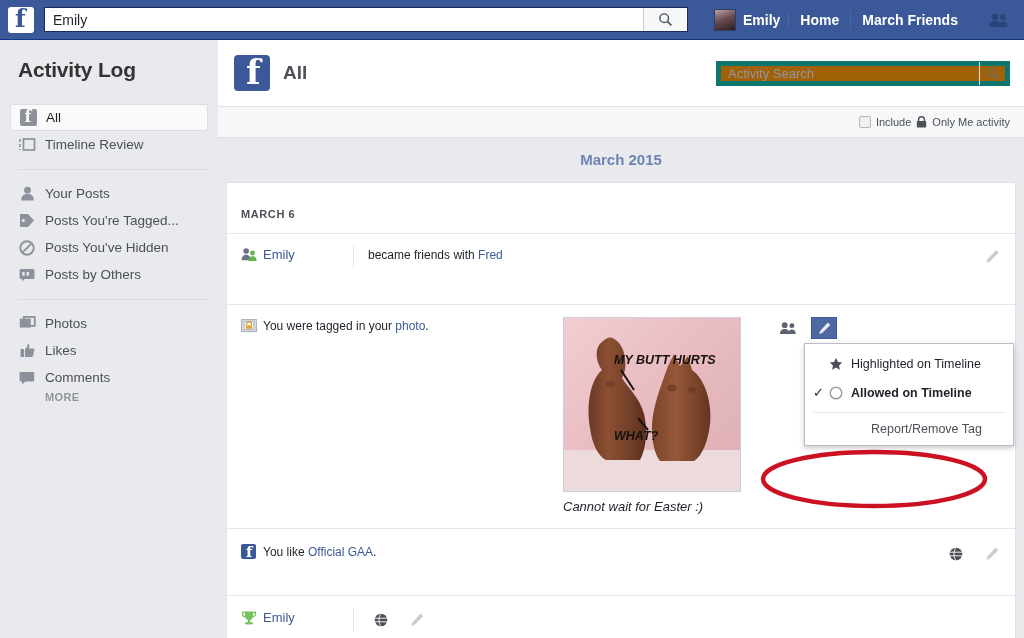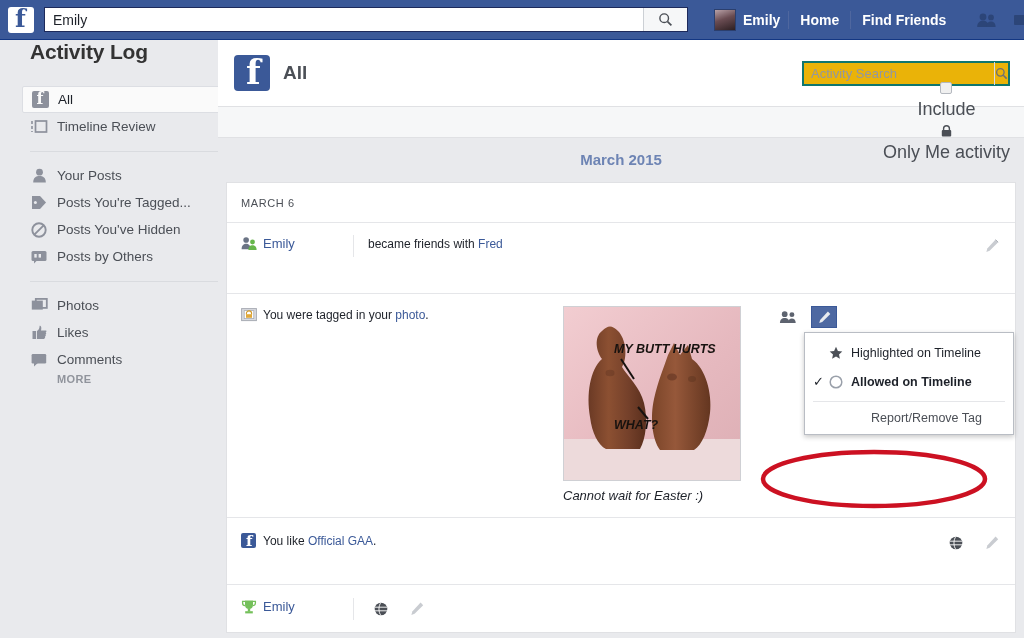--- a/index.html
+++ b/index.html
@@ -64,23 +64,24 @@
   }
   .nav-sep { width:1px; height:18px; background:#4f679f; }
   .nav-icons { display:flex; align-items:center; margin-left: 14px; gap: 2px; }
   .nav-icon-btn {
     width: 32px; height: 28px; display:flex; align-items:center;
     justify-content:center; cursor:pointer;
   }
 
   
   .sidebar {
-    position: absolute; top: 40px; left: 12px;
+    position: absolute; top: 40px; left: 0;
     width: 218px; height: 598px;
     background: #e9eaed;
+    padding-top: 18px;
   }
   .sidebar-title {
     font-size: 21px; font-weight: bold; color: #333;
     padding-left: 18px; margin-bottom: 22px;
     letter-spacing: -0.2px;
   }
   .side-group { padding: 0 10px; }
   .side-item {
     display: flex; align-items: center;
     height: 27px; padding-left: 8px;
@@ -131,61 +132,62 @@
   .fb-sq-blue::after{
     content:"f";position:absolute;left:12px;top:-3px;
     font-family:"DejaVu Serif",serif;font-weight:bold;font-size:34px;color:#fff;
   }
   .main-head-title {
     font-size: 19px; font-weight: bold; color: #4b4f56;
     margin-left: 13px;
   }
   .act-search {
     margin-left: auto; display:flex; align-items:center;
-    height: 25px; width: 208px;
-    border: 2px solid #0f766e; background:#eab308;
+    height: 25px; width: 294px;
+    border: 5px solid #0f766e; background:#a16207;
   }
   .act-search input {
     border:0; outline:0; flex:1; height:23px; padding:0 7px;
     font-size:13px; color:#1d2129; background:transparent;
     font-family:"Liberation Sans",sans-serif;
   }
   .act-search input::placeholder { color:#9197a3; }
   .act-search-btn {
     width: 26px; height:23px; display:flex;align-items:center;justify-content:center;
     border-left:1px solid #d8dce4; cursor:pointer;
   }
 
   .filter-bar {
     background:#f6f7f8; border-bottom:1px solid #e0e1e4;
     height: 31px; display:flex; align-items:center;
     justify-content:flex-end; padding-right: 14px;
   }
   .filter-label {
-    font-size:18px; color:#4b4f56; display:flex;
-    align-items:center; cursor:pointer; gap:5px;flex-direction:column;
+    font-size:11px; color:#4b4f56; display:flex;
+    align-items:center; cursor:pointer; gap:5px;
   }
   .cb {
     width:12px;height:12px;border:1px solid #b4b8bf;background:#f0f0f0;
     border-radius:2px; display:inline-block; flex:0 0 auto;
   }
 
   .month-head {
     text-align:center; font-size:15px; font-weight:bold;
     color:#6d84b4; padding: 13px 0 14px;
   }
 
   .log-card {
     background:#fff; border:1px solid #e0e1e4;
     margin: 0 8px;
   }
   .day-head {
-    font-size:11px; font-weight:normal; color:#4b4f56;
+    font-size:11px; font-weight:bold; color:#4b4f56;
     letter-spacing:0.6px; padding: 14px 0 13px 14px;
     border-bottom:1px solid #e5e6e9;
+    margin-top:11px;
   }
   .log-row {
     display:flex; padding: 12px 10px 12px 14px;
     border-bottom:1px solid #e5e6e9; position:relative;
     min-height: 46px;
   }
   .log-row:last-child { border-bottom:0; }
   .row-icon { width:22px; flex:0 0 auto; padding-top:1px; }
   .row-actor {
     color:#3b5998; font-size:13px; width:90px; flex:0 0 auto;
@@ -256,21 +258,21 @@
   </div>
 
   <div class="nav-right">
     <div class="nav-profile">
       <div class="nav-avatar"></div>
       <span class="nav-link" style="padding:0">Emily</span>
     </div>
     <div class="nav-sep"></div>
     <div class="nav-link">Home</div>
     <div class="nav-sep"></div>
-    <div class="nav-link">Find Friends</div>
+    <div class="nav-link">March Friends</div>
     <div class="nav-icons">
       <div class="nav-icon-btn">
         <svg width="22" height="16" viewBox="0 0 22 16">
           <circle cx="7" cy="5" r="3.4" fill="#2c4578"></circle>
           <path d="M1.2 15 C1.2 10.4 4 8.8 7 8.8 C10 8.8 12.8 10.4 12.8 15 Z" fill="#2c4578"></path>
           <circle cx="15" cy="5.4" r="2.9" fill="#2c4578"></circle>
           <path d="M10.4 15 C10.4 11 12.6 9.4 15 9.4 C17.4 9.4 19.6 11 19.6 15 Z" fill="#2c4578"></path>
         </svg>
       </div>
       <div class="nav-icon-btn">

